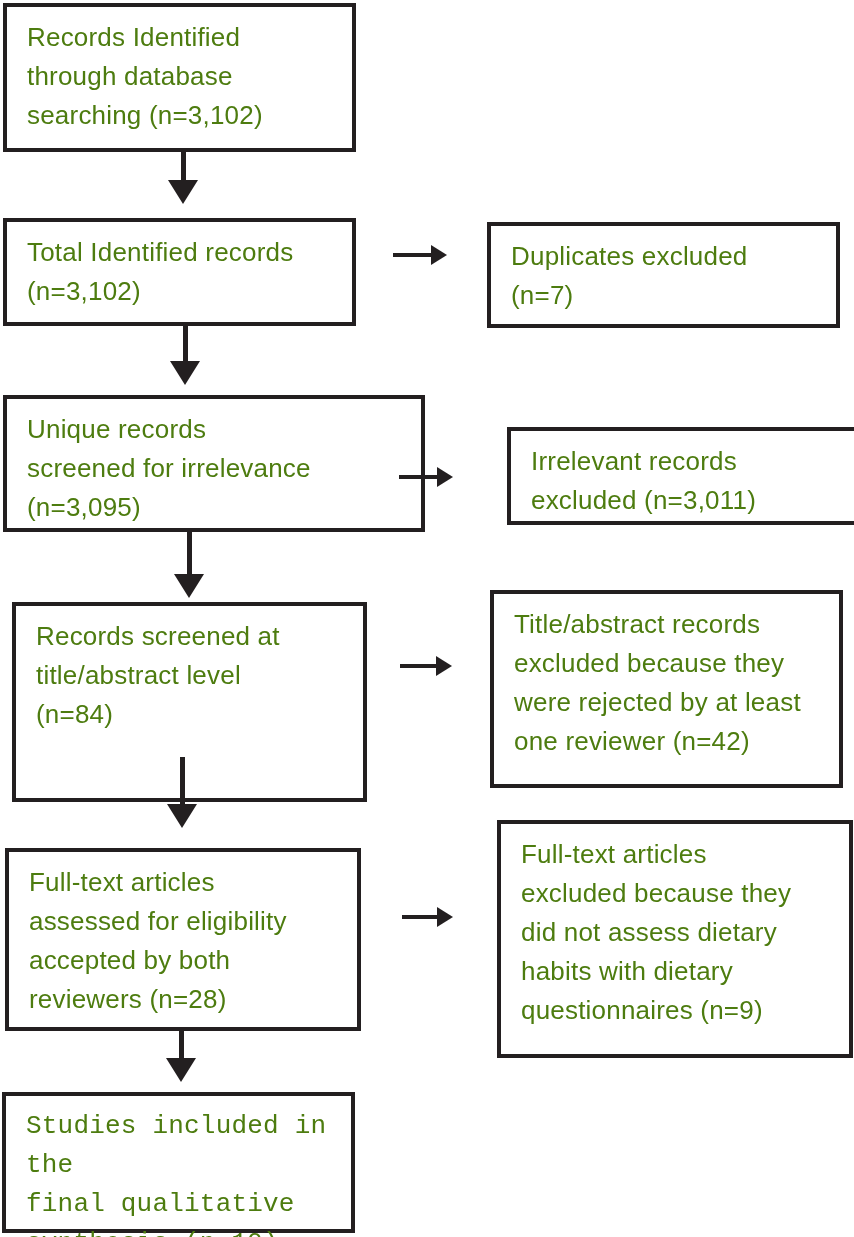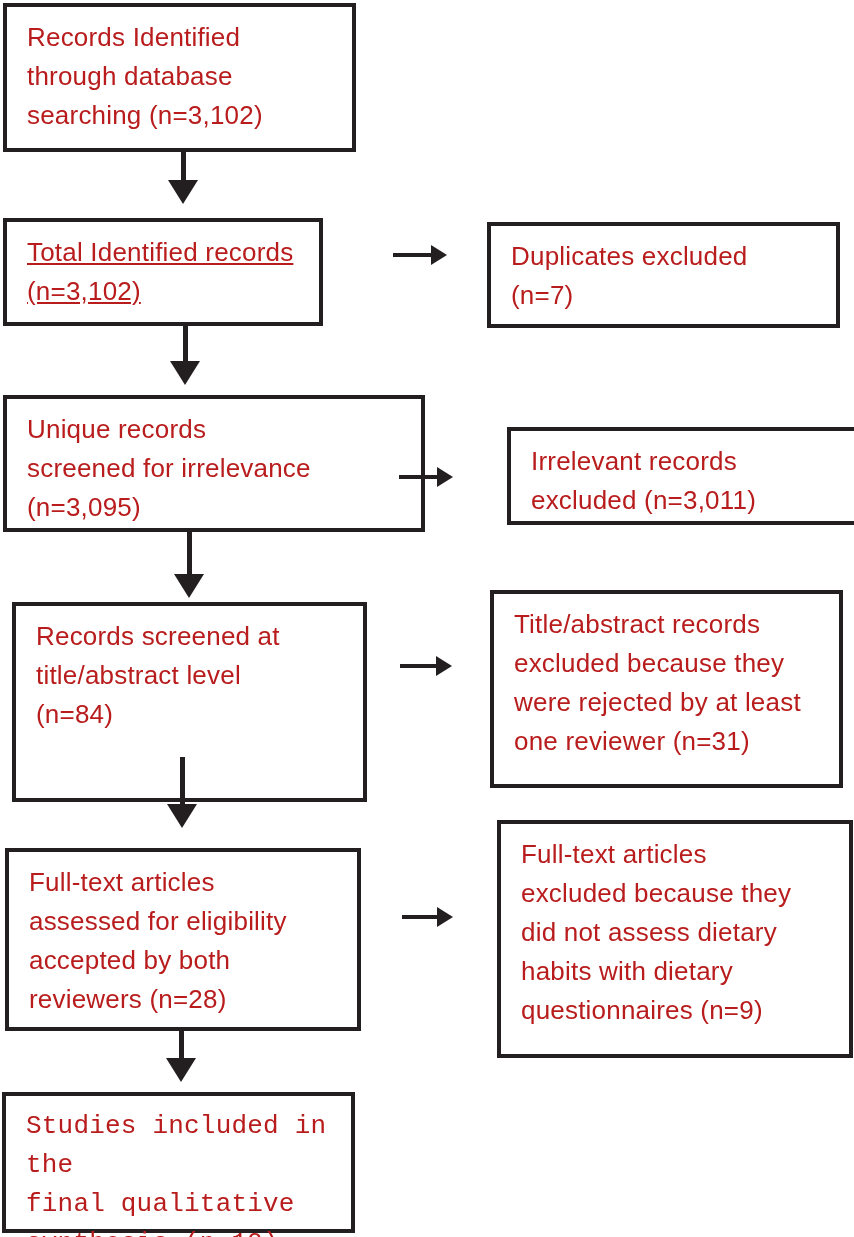--- a/index.html
+++ b/index.html
@@ -2,41 +2,41 @@
 <html><head>
 <meta charset="utf-8">
 <style>
   html, body { margin: 0; padding: 0; background: #ffffff; }
   .canvas {
     position: relative;
     width: 854px;
     height: 1237px;
     background: #ffffff;
     font-family: "Liberation Sans", sans-serif;
-    color: #b91c1c;
+    color: #4d7c0f;
     overflow: hidden;
   }
   .box {
     position: absolute;
     box-sizing: border-box;
     border: 4px solid #231f20;
     background: #ffffff;
   }
   .txt {
     padding: 11px 8px 0 20px;
     font-size: 26px;
     line-height: 39px;
     white-space: pre-line;
     letter-spacing: 0.2px;
   }
   .side .txt { padding-left: 20px; }
 
   
   .b1 { left: 3px;   top: 3px;    width: 353px; height: 149px; }
-  .b2 { left: 3px;   top: 218px;  width: 320px; height: 108px; text-decoration: underline; }
+  .b2 { left: 3px;   top: 218px;  width: 353px; height: 108px; }
   .b3 { left: 3px;   top: 395px;  width: 422px; height: 137px; }
   .b4 { left: 12px;  top: 602px;  width: 355px; height: 200px; }
   .b5 { left: 5px;   top: 848px;  width: 356px; height: 183px; }
   .b6 { left: 2px;   top: 1092px; width: 353px; height: 141px; font-family: Liberation Mono, monospace; }
 
   
   .r1 { left: 487px; top: 222px;  width: 353px; height: 106px; }
   .r2 { left: 485px; top: 427px;  width: 356px; height: 98px; margin-left: 22px;  }
   .r3 { left: 490px; top: 590px;  width: 353px; height: 198px; }
   .r4 { left: 497px; top: 820px;  width: 356px; height: 238px; }
@@ -121,21 +121,21 @@
 (n=7)</div>
   </div>
   <div class="box side r2">
     <div class="txt">Irrelevant records
 excluded (n=3,011)</div>
   </div>
   <div class="box side r3">
     <div class="txt">Title/abstract records
 excluded because they
 were rejected by at least
-one reviewer (n=31)</div>
+one reviewer (n=42)</div>
   </div>
   <div class="box side r4">
     <div class="txt">Full-text articles
 excluded because they
 did not assess dietary
 habits with dietary
 questionnaires (n=9)</div>
   </div>
 
   <div class="varrow a1">

